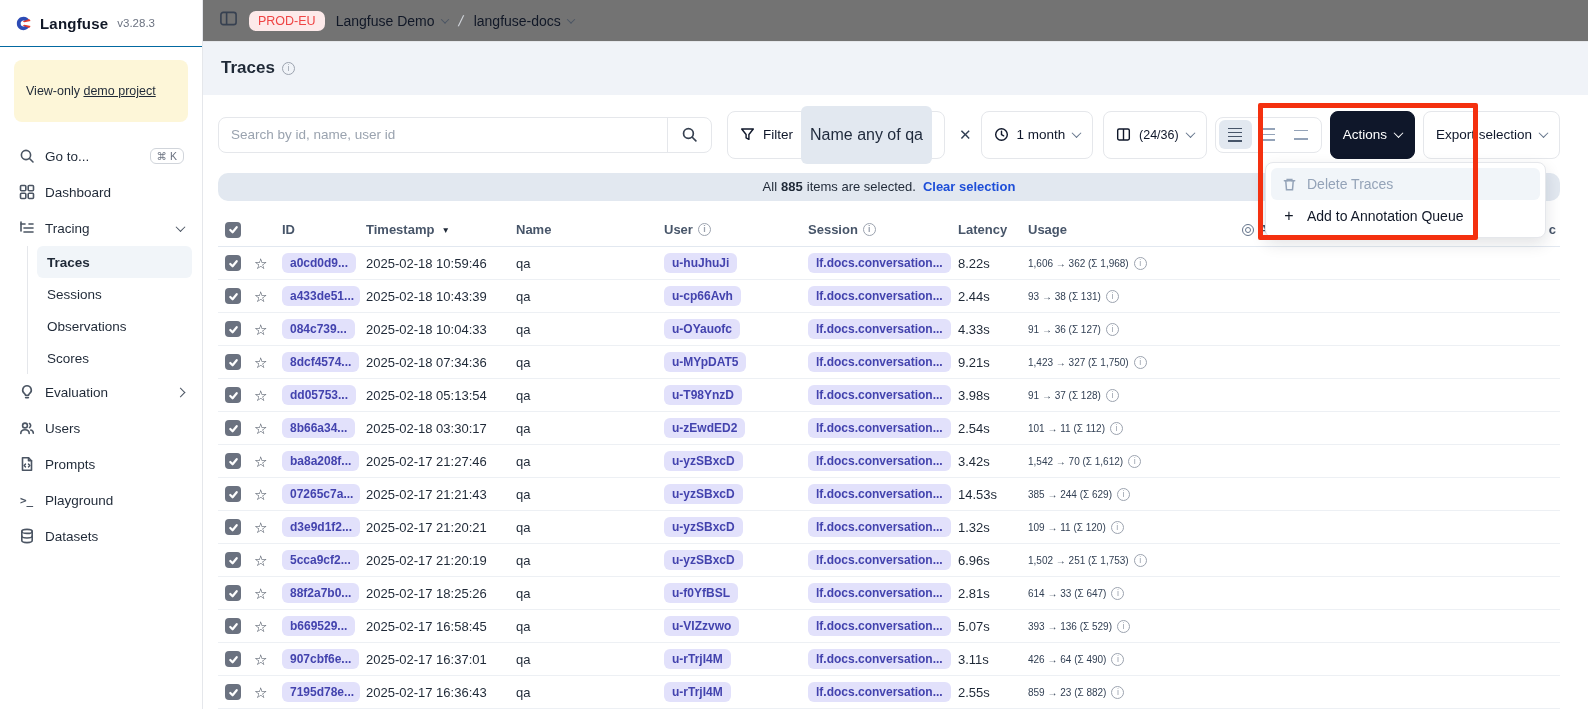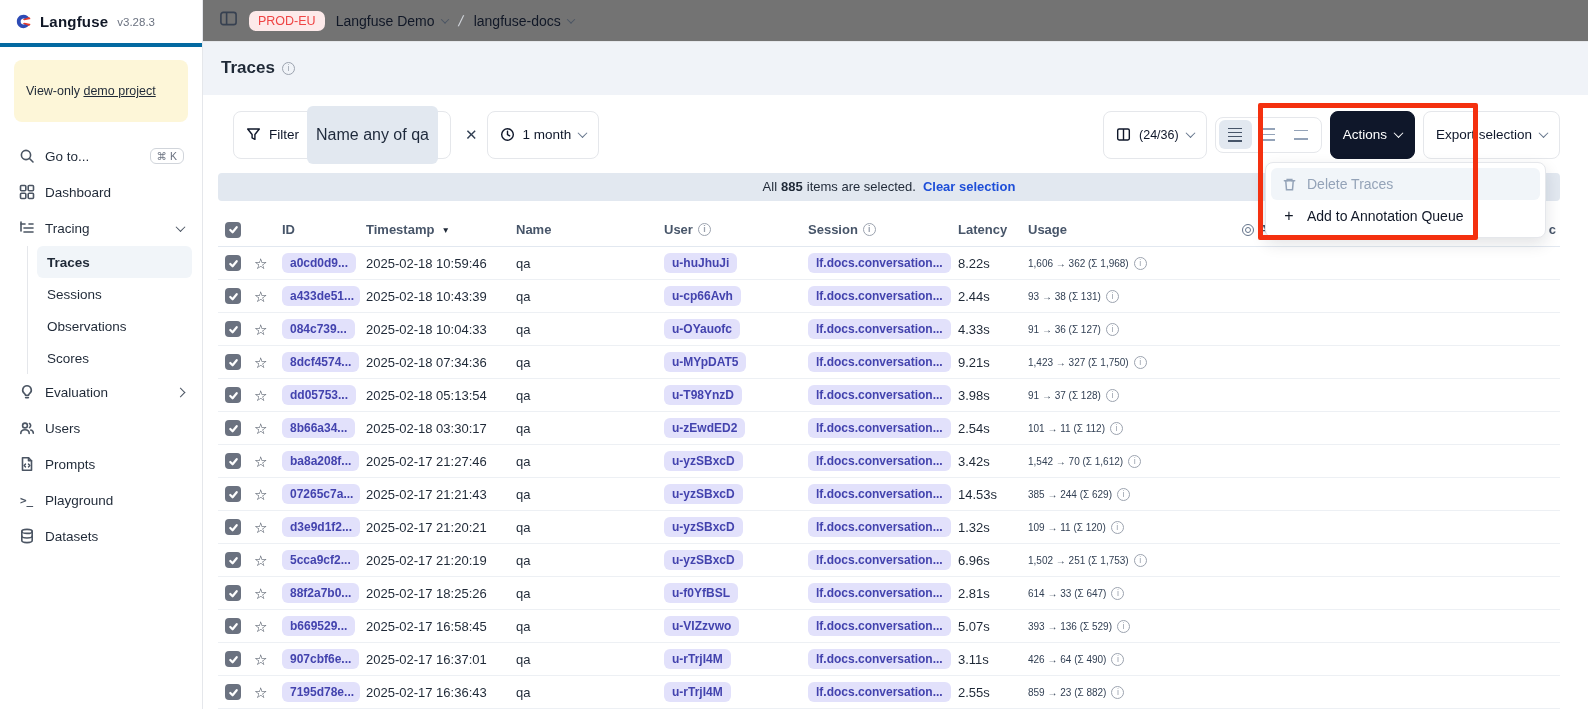--- a/index.html
+++ b/index.html
@@ -2,21 +2,21 @@
 <html><head>
 <meta charset="utf-8">
 <style>
   * { margin:0; padding:0; box-sizing:border-box; }
   html,body { width:1588px; height:709px; overflow:hidden; background:#fff;
     font-family:"Liberation Sans","DejaVu Sans",sans-serif; color:#111827; }
   .root { display:flex; width:1588px; height:709px; }
 
   
   .sidebar { width:203px; min-width:203px; border-right:1px solid #e5e7eb; background:#fff; }
-  .side-head { height:47px; border-bottom:4px solid #0369a1; display:flex; align-items:center; padding:0 14px; gap:7px; }
+  .side-head { height:47px; border-bottom:1px solid #0369a1; display:flex; align-items:center; padding:0 14px; gap:7px; }
   .logo-mark { width:19px; height:19px; }
   .app-name { font-weight:700; font-size:15px; letter-spacing:.2px; color:#111827; }
   .app-ver { font-size:11.5px; color:#6b7280; margin-left:2px; }
   .readonly { margin:13px 14px 6px 14px; background:#fdf6d8; border-radius:8px; padding:24px 12px; font-size:12.5px; color:#1f2937; }
   .readonly a { color:#1f2937; text-decoration:underline; font-weight:500; }
   nav { padding:10px 10px; }
   .nav-item { height:36px; display:flex; align-items:center; gap:10px; padding:0 8px; border-radius:6px;
     font-size:13.5px; color:#1f2937; cursor:pointer; }
   .nav-item .grow { flex:1; }
   .nav-ico { width:17px; height:17px; display:flex; align-items:center; justify-content:center; color:#4b5563; }
@@ -60,21 +60,21 @@
   .xbtn { border:none; background:none; font-size:15px; color:#334155; margin:0 9px 0 14px; cursor:pointer; }
   .spacer15 { width:15px; }
   .seg-group { height:36px; border:1px solid #e5e7eb; border-radius:8px; display:flex; align-items:center; padding:0 3px; }
   .seg { width:33px; height:29px; border-radius:6px; display:flex; align-items:center; justify-content:center; cursor:pointer; }
   .seg.sel { background:#e2e8f0; }
   .rowlines { display:flex; flex-direction:column; gap:2.5px; }
   .rowlines i { display:block; width:14px; height:1.6px; background:#475569; }
   .btn.dark { background:#0f172a; border-color:#0f172a; color:#fff; }
   .btn.dark .chev { border-color:#fff; }
 
-  .sel-banner { margin:14px 28px 12px 15px; background:#e2e8f0; border-radius:4px; height:34px;
+  .sel-banner { margin:14px 28px 12px 15px; background:#e2e8f0; border-radius:10px; height:34px;
     display:flex; align-items:center; justify-content:center; font-size:13px; color:#1f2937; gap:4px; }
   .sel-banner b { font-weight:700; }
   .sel-banner a { color:#1d4ed8; font-weight:700; text-decoration:none; cursor:pointer; margin-left:3px; }
 
   
   .table { margin:0 28px 0 15px; }
   .trow { display:flex; align-items:center; height:33px; border-bottom:1px solid #edf0f4; }
   .trow.head { height:34px; border-bottom:1px solid #e2e8f0; color:#475569; font-weight:600; font-size:13px; }
   .c { padding-right:6px; overflow:hidden; white-space:nowrap; flex:none; display:flex; align-items:center; gap:5px; }
   .c-check{width:36px; padding-left:7px;} .c-star{width:28px;} .c-id{width:84px;} .c-ts{width:150px;}
@@ -253,20 +253,29 @@
       </span>
     </div>
 
     <div class="title-band">
       <span class="page-title">Traces</span>
       <span class="icon-info"></span>
     </div>
 
     <div class="toolbar">
       <div class="tb-left">
+        <div class="searchbox">
+          <input value="" placeholder="Search by id, name, user id" style="">
+          <div class="search-btn">
+            <svg width="17" height="17" viewBox="0 0 16 16" fill="none" stroke="#374151" stroke-width="1.6" stroke-linecap="round">
+                <circle cx="7" cy="7" r="4.6"></circle>
+                <line x1="10.6" y1="10.6" x2="14" y2="14"></line>
+              </svg>
+          </div>
+        </div>
         <div class="spacer15"></div>
         <button class="btn">
           <svg width="15" height="15" viewBox="0 0 16 16" fill="none" stroke="#0f172a" stroke-width="1.5" stroke-linejoin="round">
               <path d="M1.8 2.2h12.4L9.5 8v5.2l-3-1.5V8z"></path>
             </svg>
           <span>Filter</span>
           <span class="filter-badge">Name any of qa</span>
         </button>
         <button class="xbtn">✕</button>
         <button class="btn">

